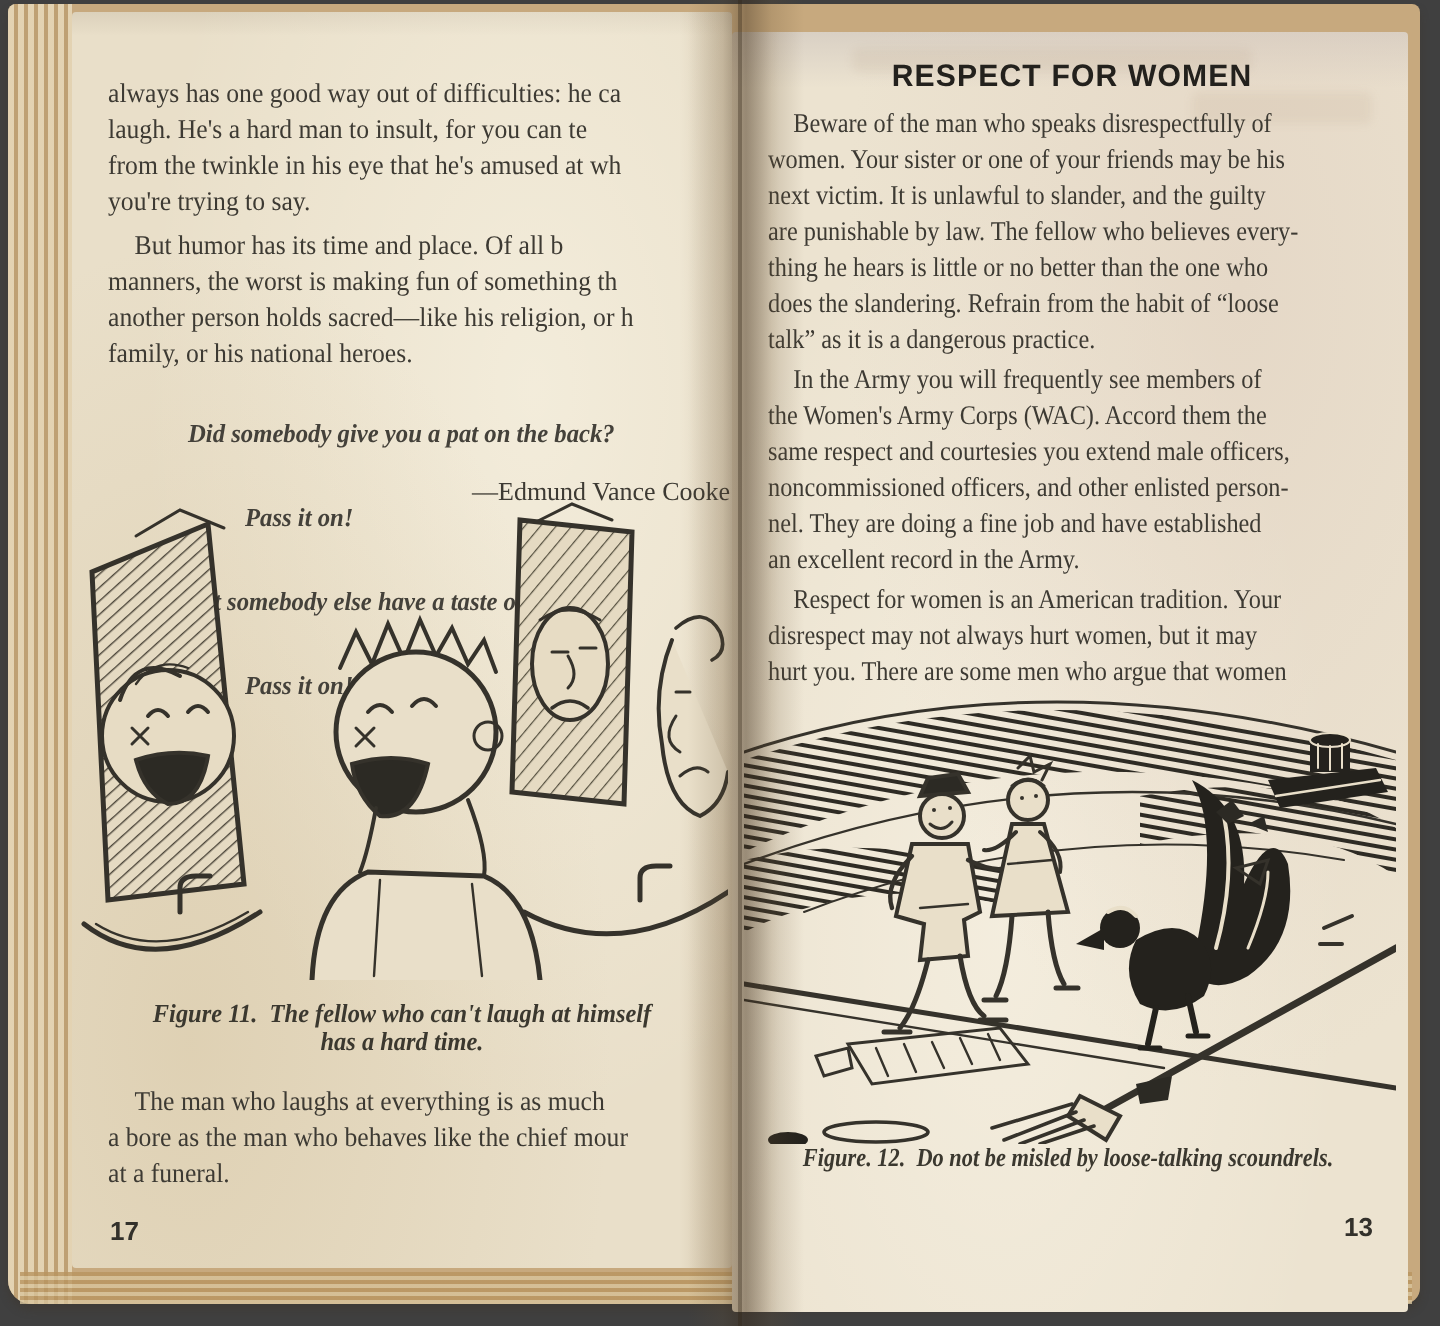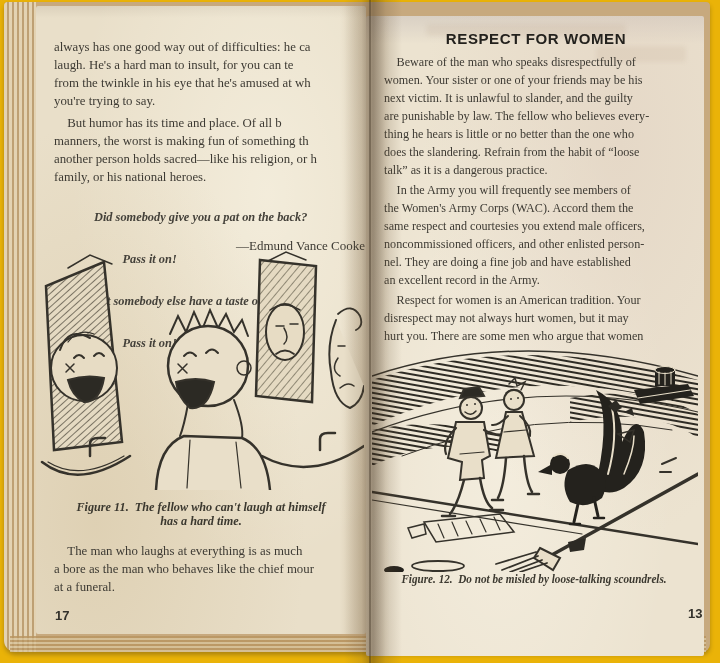--- a/index.html
+++ b/index.html
@@ -1,16 +1,16 @@
 <!DOCTYPE html>
 <html><head>
 <meta charset="utf-8">
 <style>
   html,body{margin:0;padding:0;}
-  .scan{position:relative;width:720px;height:663px;background:#eab308;overflow:hidden;font-family:"Liberation Serif",serif;}
+  .scan{position:relative;width:720px;height:663px;background:#404040;overflow:hidden;font-family:"Liberation Serif",serif;}
   .under{position:absolute;left:4px;top:2px;width:706px;height:650px;background:#c7a97e;border-radius:4px 4px 8px 12px;box-shadow:0 3px 4px rgba(60,50,35,.35);}
   .edge-stack{position:absolute;left:4px;top:2px;width:32px;height:650px;background:repeating-linear-gradient(90deg,#e6d7b8 0 3px,#bd9f72 3px 5px);border-radius:4px 0 0 12px;opacity:.9;}
   .bottom-stack{position:absolute;left:10px;top:636px;width:696px;height:16px;background:repeating-linear-gradient(0deg,#d8c49c 0 2px,#b8945f 2px 4px);opacity:.8;}
   .page{position:absolute;overflow:hidden;}
   .page-left{left:36px;top:6px;width:330px;height:628px;border-radius:2px;
     background:
       radial-gradient(ellipse at 18% 82%, rgba(203,182,140,.35), transparent 55%),
       radial-gradient(ellipse at 70% 30%, rgba(255,252,240,.45), transparent 60%),
       linear-gradient(270deg, rgba(130,100,60,.28) 0, rgba(0,0,0,0) 8%),
       linear-gradient(180deg, rgba(208,197,176,.55) 0, rgba(0,0,0,0) 12px),
@@ -227,18 +227,18 @@
           <path d="M266,52 L318,44" stroke="#e9dfc9" stroke-width="1.2"></path>
           <rect x="283" y="24" width="20" height="16" fill="#24221d" stroke="none"></rect>
           <ellipse cx="293" cy="24" rx="10" ry="3.5" fill="#24221d" stroke="#e9dfc9" stroke-width="1"></ellipse>
           <path d="M287,26 v12 M293,27 v12 M299,26 v12" stroke="#e9dfc9" stroke-width="1"></path>
           <polygon points="252,66 260,62 262,70" fill="#2c2a24" stroke="none"></polygon>
         </g>
       </svg>
     </div>
 
     <div class="caption" style="left:10px;top:556px;width:316px;transform:scaleX(.86);">Figure. 12.  Do not be misled by loose-talking scoundrels.</div>
-    <div class="pagenum" style="left:306px;top:590px;margin-left:16px;">13</div>
+    <div class="pagenum" style="left:306px;top:590px;">13</div>
   </div>
 
   <div class="gutter"></div>
   <div class="gutter-line"></div>
 </div>
 
 </body></html>

